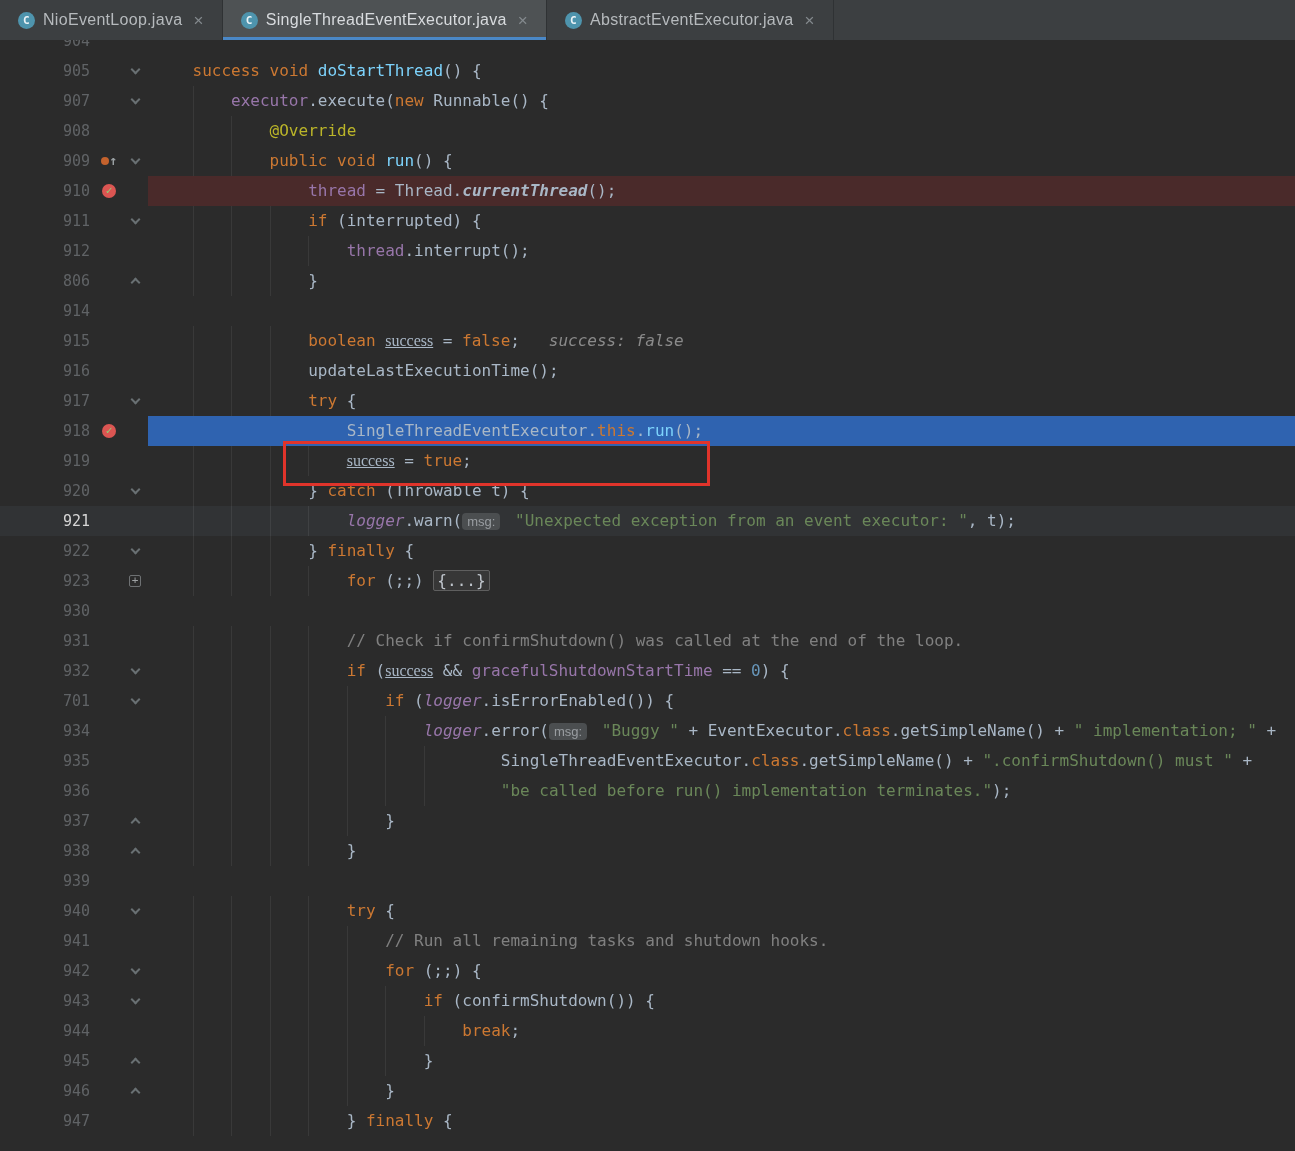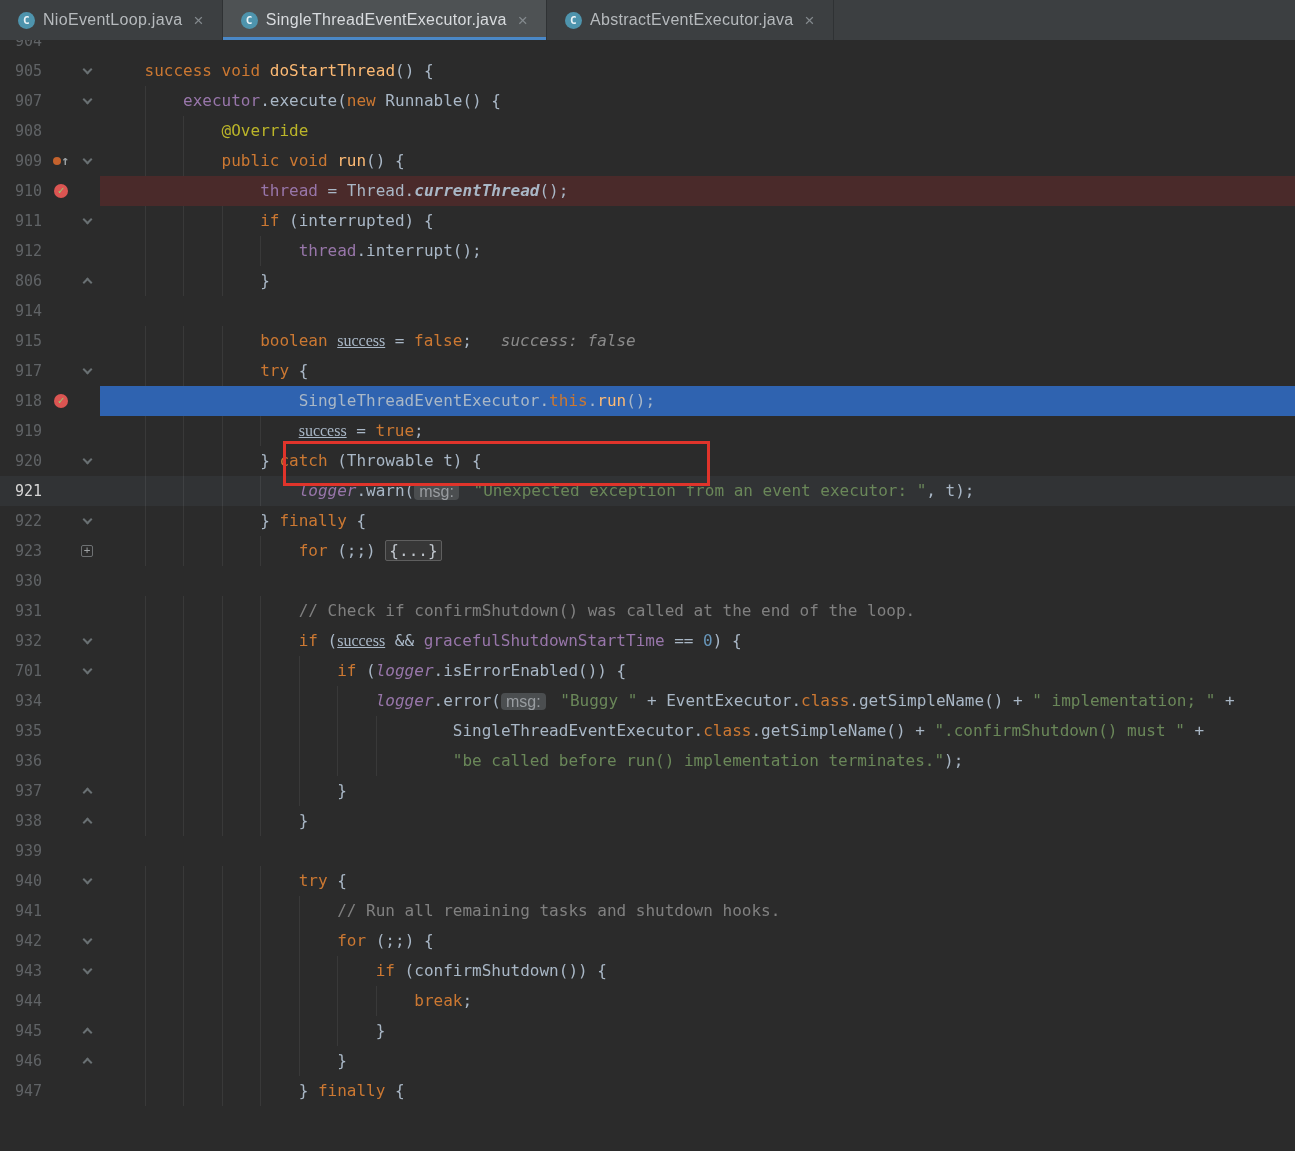--- a/index.html
+++ b/index.html
@@ -15,21 +15,21 @@
   .tab.active { background:#4e5254; color:#d8dbde; }
   .tab-underline { position:absolute; left:0; right:0; bottom:0; height:3px; background:#4a88c7; }
   .class-icon { width:17px; height:17px; border-radius:50%; background:#4e94ad; color:#eaf3f7;
                 font-size:11px; font-weight:bold; display:flex; align-items:center; justify-content:center;
                 margin-right:8px; font-family:"DejaVu Sans Mono", monospace; flex:none; }
   .tab-close { margin-left:11px; color:#848a8e; font-size:17px; line-height:1; }
 
   
   #editor { position:absolute; top:40px; left:0; right:0; bottom:0; overflow:hidden; background:#2b2b2b; }
   #editor-lines { margin-top:-14px; }
-  .row { display:flex; height:30px; line-height:30px; font-size:16px; color:#a9b7c6; position:relative; }
+  .row { display:flex; height:30px; line-height:30px; font-size:16px; color:#a9b7c6; position:relative;padding-left:48px; }
   .ln { width:48px; padding-left:15px; color:#606366; font-size:15px; flex:none; }
   .ln.bright { color:#d6d6d6; }
   .gicon { width:26px; flex:none; display:flex; align-items:center; justify-content:center; }
   .gfold { width:26px; flex:none; display:flex; align-items:center; justify-content:center; }
   .code  { flex:1; white-space:pre; position:relative; padding-left:6px; }
 
   .hl-exec .code { background:#2f63b0; }
   .hl-bp   .code { background:#4a2a2a; }
   .hl-caret      { background:#313335; }
 
@@ -37,25 +37,25 @@
 
   
   .tk-pl  { color:#a9b7c6; }
   .tk-kw  { color:#cc7832; }
   .tk-str { color:#6a8759; }
   .tk-cm  { color:#808080; }
   .tk-num { color:#6897bb; }
   .tk-fld { color:#9876aa; }
   .tk-sfld{ color:#9876aa; font-style:italic; }
   .tk-ann { color:#bbb529; }
-  .tk-dec { color:#fdba74; }
+  .tk-dec { color:#7dd3fc; }
   .tk-itl { color:#a9b7c6; font-style:italic;font-weight:bold; }
   .tk-und { color:#a9b7c6; text-decoration:underline;font-family:Liberation Serif, serif; }
   .tk-dbg { color:#8a8a8a; font-style:italic; }
-  .tk-badge { display:inline-block; background:#4b4e50; color:#999da1; font-size:16px; line-height:17px;
+  .tk-badge { display:inline-block; background:#4b4e50; color:#999da1; font-size:13px; line-height:17px;
               padding:0 5px; border-radius:4px; vertical-align:middle; margin-right:5px;
               font-family:"Liberation Sans", sans-serif; }
   .tk-folded { background:#373737; border:1px solid #5f5f5f; border-radius:2px; padding:0 3px; color:#c0c6cd; }
 
   
   .bp-circle { width:14px; height:14px; border-radius:50%; background:#db5552; display:flex;
                align-items:center; justify-content:center; color:#8fd077; font-size:11px; font-weight:bold; }
   .ovr-dot   { width:8px; height:8px; border-radius:50%; background:#c4622d; }
   .ovr-arrow { color:#9aa0a3; font-size:13px; font-weight:bold; margin-left:1px; }
   .chev { display:block; width:7px; height:7px; border-right:2px solid #697073; border-bottom:2px solid #697073; }
@@ -167,20 +167,26 @@
         <span class="gfold"></span>
         <span class="code"></span>
       </div>
       <div class="row">
         <span class="ln">915</span>
         <span class="gicon"></span>
         <span class="gfold"></span>
         <span class="code"><span class="guide" style="left: 44.52px;"></span><span class="guide" style="left: 83.04px;"></span><span class="guide" style="left: 121.56px;"></span><span class="tk-pl">                </span><span class="tk-kw">boolean</span><span class="tk-pl"> </span><span class="tk-und">success</span><span class="tk-pl"> = </span><span class="tk-kw">false</span><span class="tk-pl">;</span><span class="tk-dbg">   success: false</span></span>
       </div>
       <div class="row">
+        <span class="ln">916</span>
+        <span class="gicon"></span>
+        <span class="gfold"></span>
+        <span class="code"><span class="guide" style="left: 44.52px;"></span><span class="guide" style="left: 83.04px;"></span><span class="guide" style="left: 121.56px;"></span><span class="tk-pl">                </span><span class="tk-pl">updateLastExecutionTime();</span></span>
+      </div>
+      <div class="row">
         <span class="ln">917</span>
         <span class="gicon"></span>
         <span class="gfold">
           <span class="chev down"></span>
         </span>
         <span class="code"><span class="guide" style="left: 44.52px;"></span><span class="guide" style="left: 83.04px;"></span><span class="guide" style="left: 121.56px;"></span><span class="tk-pl">                </span><span class="tk-kw">try</span><span class="tk-pl"> {</span></span>
       </div>
       <div class="row hl-exec">
         <span class="ln">918</span>
         <span class="gicon">

